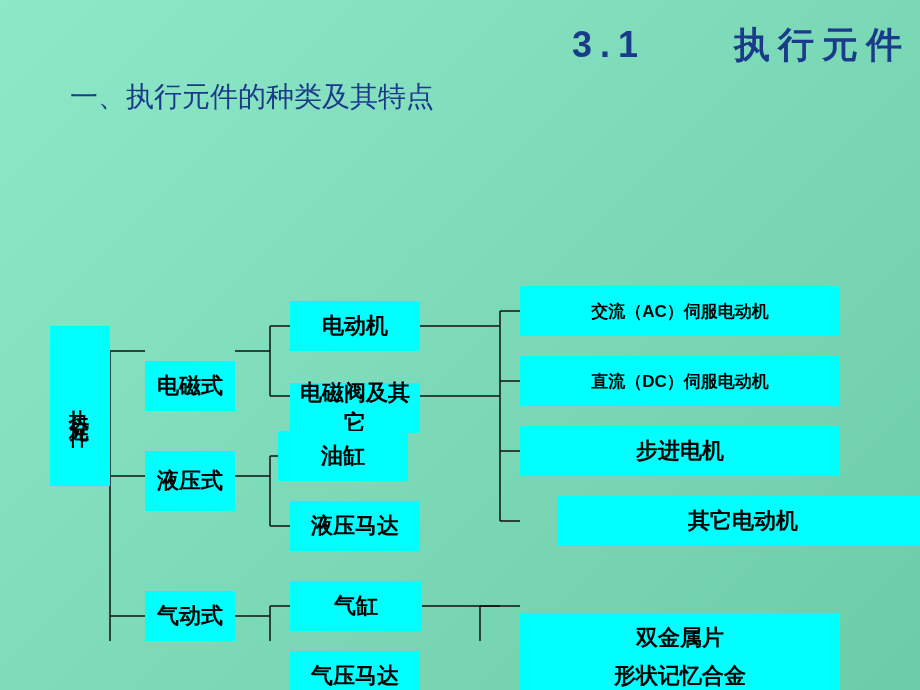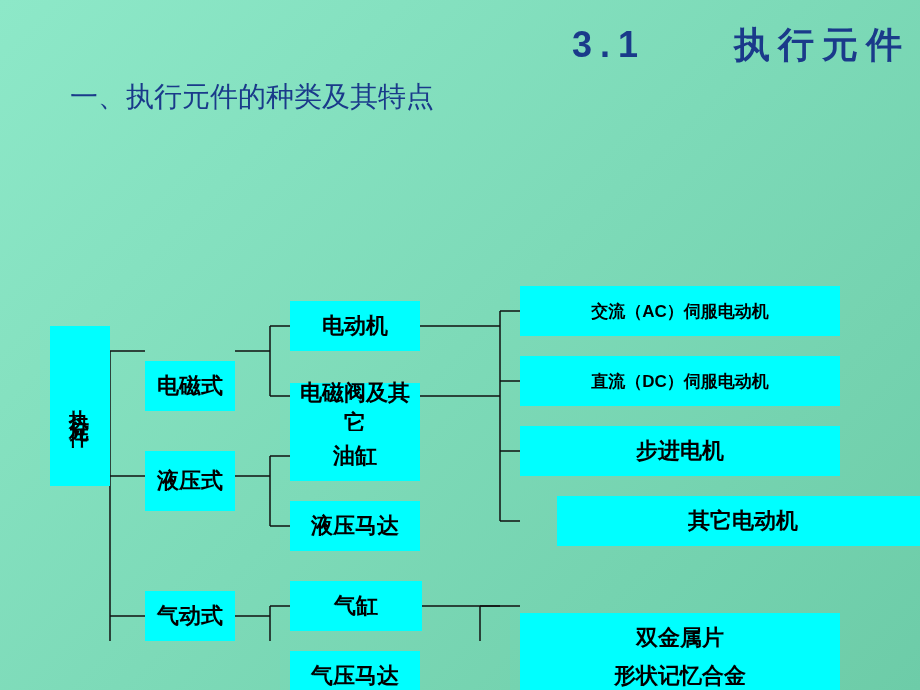--- a/index.html
+++ b/index.html
@@ -131,21 +131,21 @@
     </svg>
 
     <div class="box box-vertical" style="left:20px;top:195px;width:60px;height:160px;font-size:20px;letter-spacing:6px;">执行元件</div>
 
     <div class="box" style="left:115px;top:211px;width:90px;height:50px;margin-top:19px;">电磁式</div>
     <div class="box" style="left:115px;top:320px;width:90px;height:60px;">液压式</div>
     <div class="box" style="left:115px;top:460px;width:90px;height:50px;">气动式</div>
 
     <div class="box" style="left:260px;top:170px;width:130px;height:50px;">电动机</div>
     <div class="box" style="left:260px;top:240px;width:130px;height:50px;margin-top:12px;">电磁阀及其它</div>
-    <div class="box" style="left:260px;top:300px;width:130px;height:50px;">油缸</div>
+    <div class="box" style="left:248px;top:300px;width:130px;height:50px;">油缸</div>
     <div class="box" style="left:260px;top:370px;width:130px;height:50px;">液压马达</div>
     <div class="box" style="left:260px;top:450px;width:132px;height:50px;">气缸</div>
     <div class="box" style="left:260px;top:520px;width:130px;height:50px;">气压马达</div>
 
     <div class="box" style="left:490px;top:155px;width:320px;height:50px;font-size:17px;">交流（AC）伺服电动机</div>
     <div class="box" style="left:490px;top:225px;width:320px;height:50px;font-size:17px;">直流（DC）伺服电动机</div>
     <div class="box" style="left:490px;top:295px;width:320px;height:50px;">步进电机</div>
     <div class="box" style="left:502px;top:365px;width:372px;height:50px;margin-left:25px;">其它电动机</div>
     <div class="box" style="left:490px;top:450px;width:320px;height:50px;margin-top:32px;">双金属片</div>
     <div class="box" style="left:490px;top:520px;width:320px;height:50px;">形状记忆合金</div>

